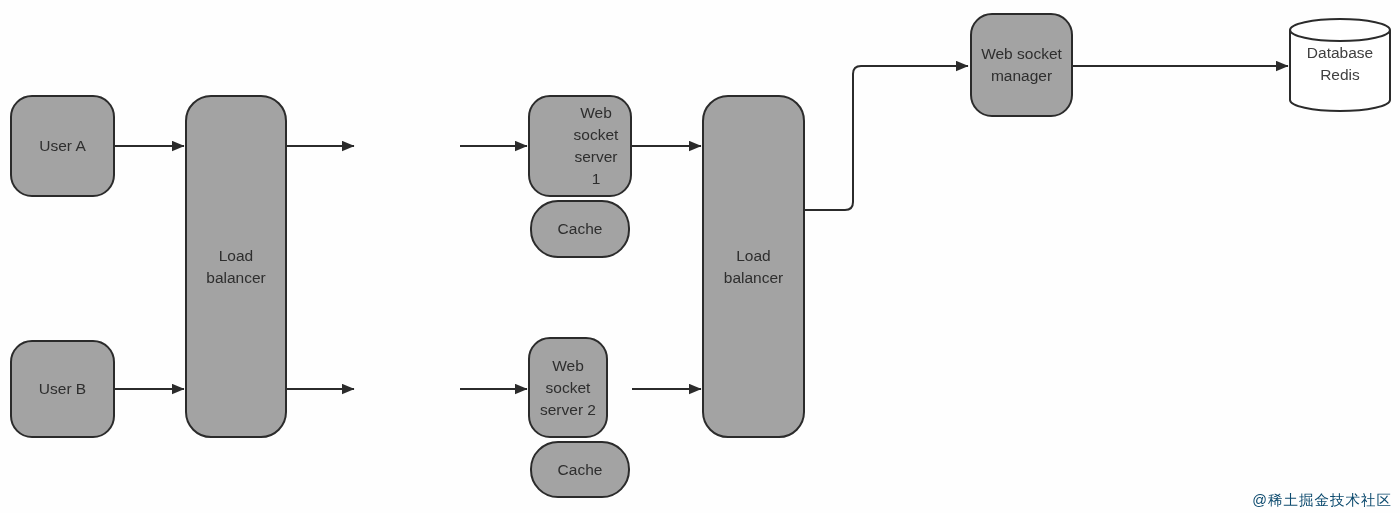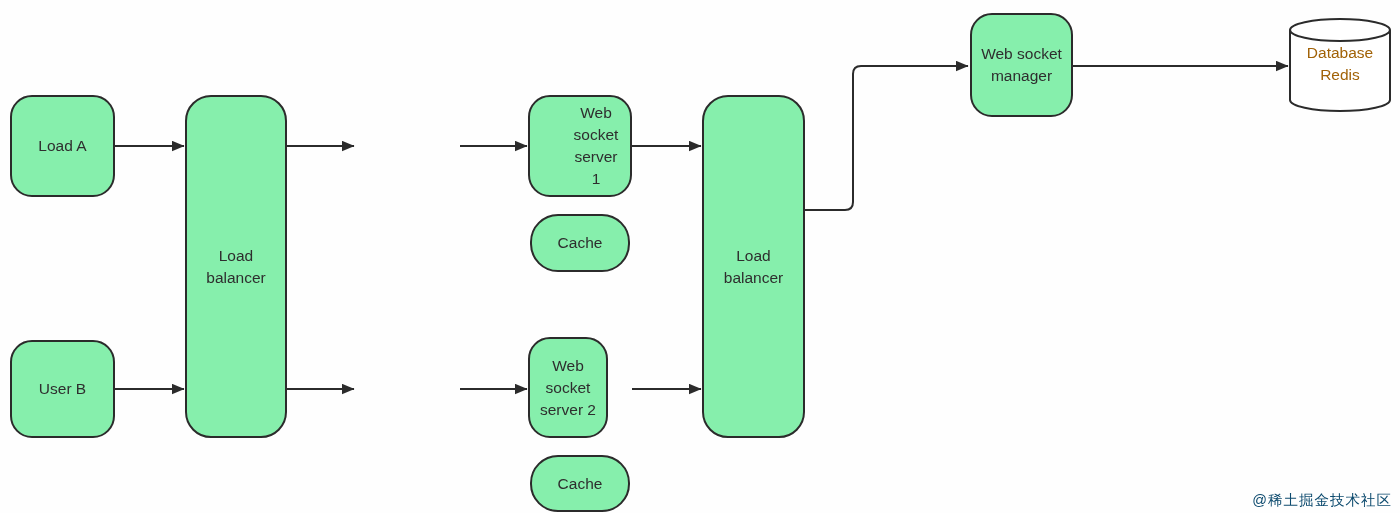--- a/index.html
+++ b/index.html
@@ -11,51 +11,51 @@
   .canvas {
     position: relative;
     width: 1400px;
     height: 513px;
     background: #fefefe;
     overflow: hidden;
   }
   .node {
     position: absolute;
     box-sizing: border-box;
-    background: #86efac;
+    background: #a3a3a3;
     border: 2px solid #2b2b2b;
     color: #2e2e2e;
     font-size: 15.5px;
     line-height: 1.42;
     display: flex;
     align-items: center;
     justify-content: center;
     text-align: center;
     z-index: 2;
   }
   .node .label { padding: 0 8px; }
   .rounded { border-radius: 22px; }
   .tall    { border-radius: 26px; }
-  .pill    { border-radius: 28px; margin-top: 14px; }
+  .pill    { border-radius: 28px; }
 
   #user-a          { left: 10px;  top: 95px;  width: 105px; height: 102px; }
   #user-b          { left: 10px;  top: 340px; width: 105px; height: 98px; }
   #load-balancer-1 { left: 185px; top: 95px;  width: 102px; height: 343px; }
   #service-discovery { left: 355px; top: 95px; width: 105px; height: 345px; }
   #ws-server-1     { left: 528px; top: 95px;  width: 104px; height: 102px; padding-left: 32px; }
   #cache-1         { left: 530px; top: 200px; width: 100px; height: 58px; }
   #ws-server-2     { left: 528px; top: 337px; width: 80px; height: 101px; }
   #cache-2         { left: 530px; top: 441px; width: 100px; height: 57px; }
   #load-balancer-2 { left: 702px; top: 95px;  width: 103px; height: 343px; }
   #ws-manager      { left: 970px; top: 13px;  width: 103px; height: 104px; }
 
   #database-label {
     position: absolute;
     left: 1290px; top: 42px; width: 100px;
-    color: #a16207; font-size: 15.5px; line-height: 1.42;
+    color: #404040; font-size: 15.5px; line-height: 1.42;
     text-align: center; z-index: 3;
   }
   .connector-layer {
     position: absolute;
     left: 0; top: 0;
     z-index: 1;
   }
   .watermark {
     position: absolute;
     right: 8px;
@@ -90,21 +90,21 @@
     <path d="M805,210 L845,210 Q853,210 853,202 L853,74 Q853,66 861,66 L968,66" fill="none" stroke="#2b2b2b" stroke-width="2" marker-end="url(#arrow)"></path>
     <line x1="1073" y1="66" x2="1288" y2="66" stroke="#2b2b2b" stroke-width="2" marker-end="url(#arrow)"></line>
 
     <g>
       <path d="M1290,30 L1290,100 A50,11 0 0 0 1390,100 L1390,30" fill="#ffffff" stroke="#2b2b2b" stroke-width="2"></path>
       <ellipse cx="1340" cy="30" rx="50" ry="11" fill="#ffffff" stroke="#2b2b2b" stroke-width="2"></ellipse>
     </g>
   </svg>
 
   <div class="node rounded" id="user-a">
-    <span class="label">Load A</span>
+    <span class="label">User A</span>
   </div>
 
   <div class="node rounded" id="user-b">
     <span class="label">User B</span>
   </div>
 
   <div class="node tall" id="load-balancer-1">
     <span class="label">Load balancer</span>
   </div>
 

